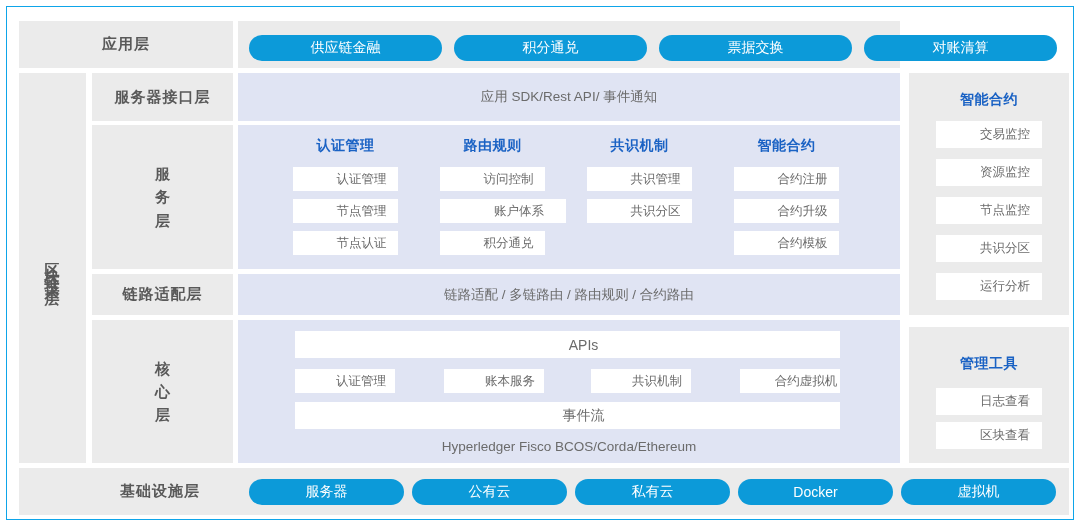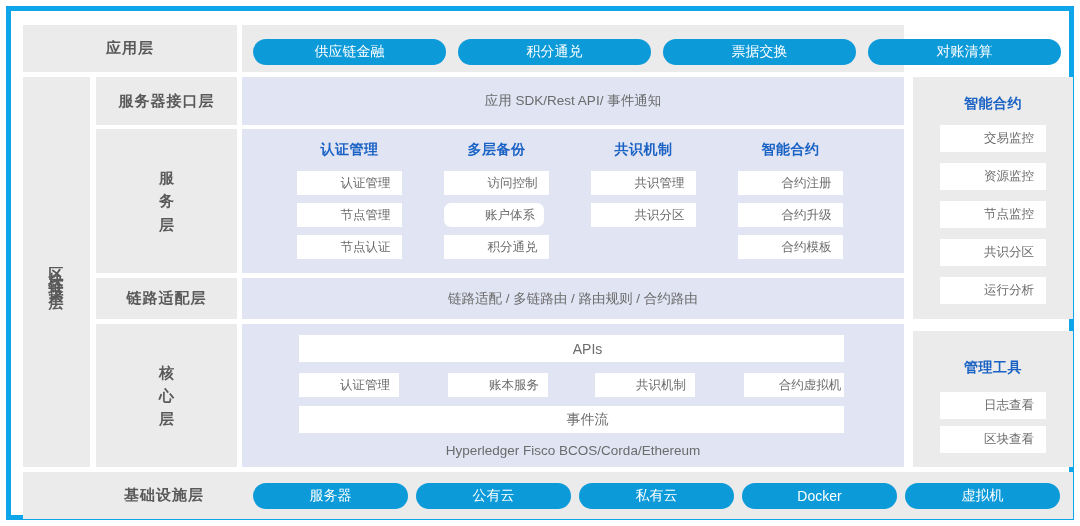--- a/index.html
+++ b/index.html
@@ -8,21 +8,21 @@
   .canvas{
     position:relative;
     width:1080px;height:526px;
     background:#ffffff;
     box-sizing:border-box;
     overflow:hidden;
   }
   .frame{
     position:absolute;left:6px;top:6px;
     width:1068px;height:514px;
-    border:5px solid #0ea5e9;
+    border:1px solid #0ea5e9;
     box-sizing:border-box;
     background:#fff;
   }
 
   
   .gray{
     position:absolute;
     background:#ebebeb;
     box-sizing:border-box;
     display:flex;align-items:center;justify-content:center;
@@ -126,30 +126,30 @@
       <span class="lav-text" style="position:static;">应用 SDK/Rest API/ 事件通知</span>
     </div>
 
     <div class="gray" style="left:85px;top:118px;width:141px;height:144px;">
       <span class="stacked-label">服<br>务<br>层</span>
     </div>
 
     <div class="lav" style="left:231px;top:118px;width:662px;height:144px;"></div>
 
     <div class="col-head" style="left:286px;top:128px;width:105px;height:22px;">认证管理</div>
-    <div class="col-head" style="left:433px;top:128px;width:105px;height:22px;">多层备份</div>
+    <div class="col-head" style="left:433px;top:128px;width:105px;height:22px;">路由规则</div>
     <div class="col-head" style="left:580px;top:128px;width:105px;height:22px;">共识机制</div>
     <div class="col-head" style="left:727px;top:128px;width:105px;height:22px;">智能合约</div>
 
     <div class="chip" style="left:286px;top:160px;width:105px;height:24px;">认证管理</div>
     <div class="chip" style="left:286px;top:192px;width:105px;height:24px;">节点管理</div>
     <div class="chip" style="left:286px;top:224px;width:105px;height:24px;">节点认证</div>
 
     <div class="chip" style="left:433px;top:160px;width:105px;height:24px;">访问控制</div>
-    <div class="chip" style="left:433px;top:192px;width:100px;height:24px;border-radius:7px;">账户体系</div>
+    <div class="chip" style="left:433px;top:192px;width:126px;height:24px;">账户体系</div>
     <div class="chip" style="left:433px;top:224px;width:105px;height:24px;">积分通兑</div>
 
     <div class="chip" style="left:580px;top:160px;width:105px;height:24px;">共识管理</div>
     <div class="chip" style="left:580px;top:192px;width:105px;height:24px;">共识分区</div>
 
     <div class="chip" style="left:727px;top:160px;width:105px;height:24px;">合约注册</div>
     <div class="chip" style="left:727px;top:192px;width:105px;height:24px;">合约升级</div>
     <div class="chip" style="left:727px;top:224px;width:105px;height:24px;">合约模板</div>
 
     <div class="gray" style="left:85px;top:267px;width:141px;height:41px;">

